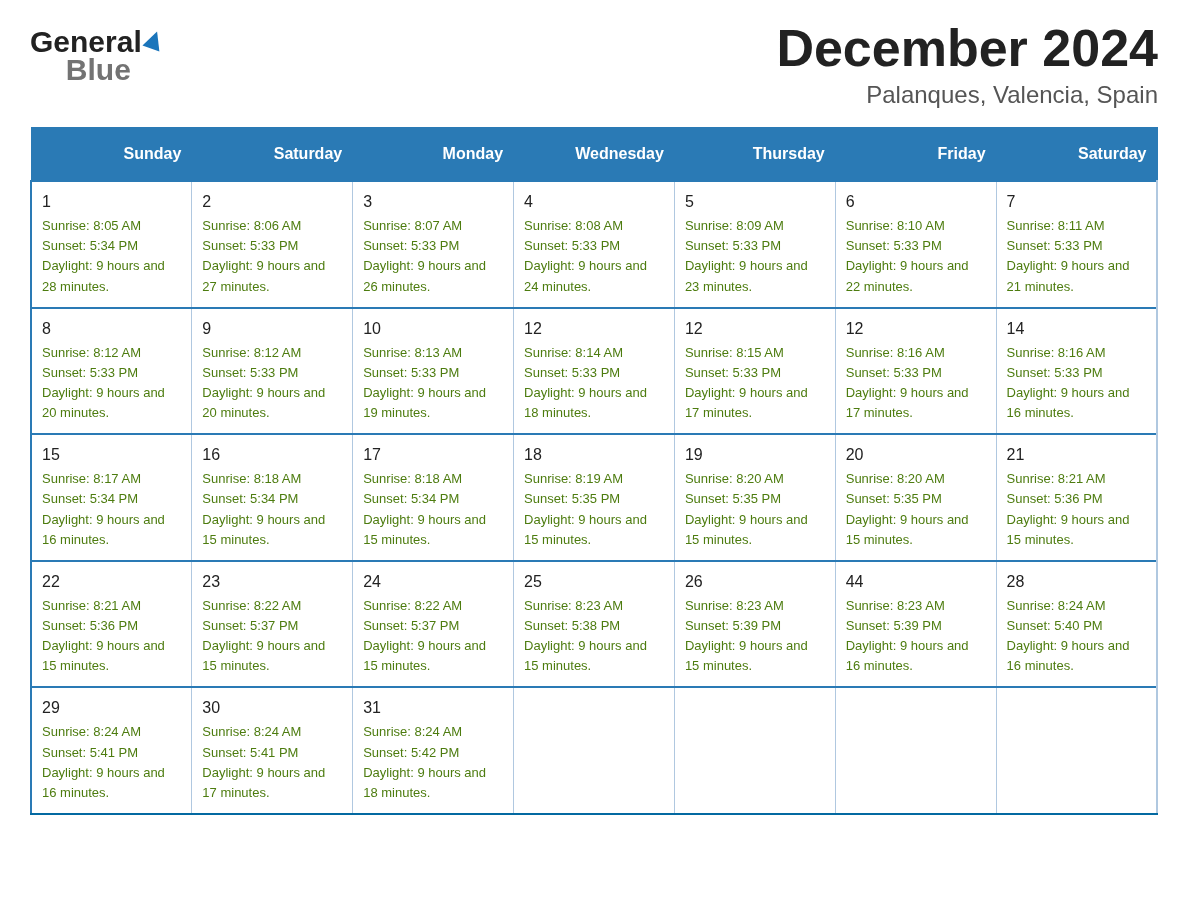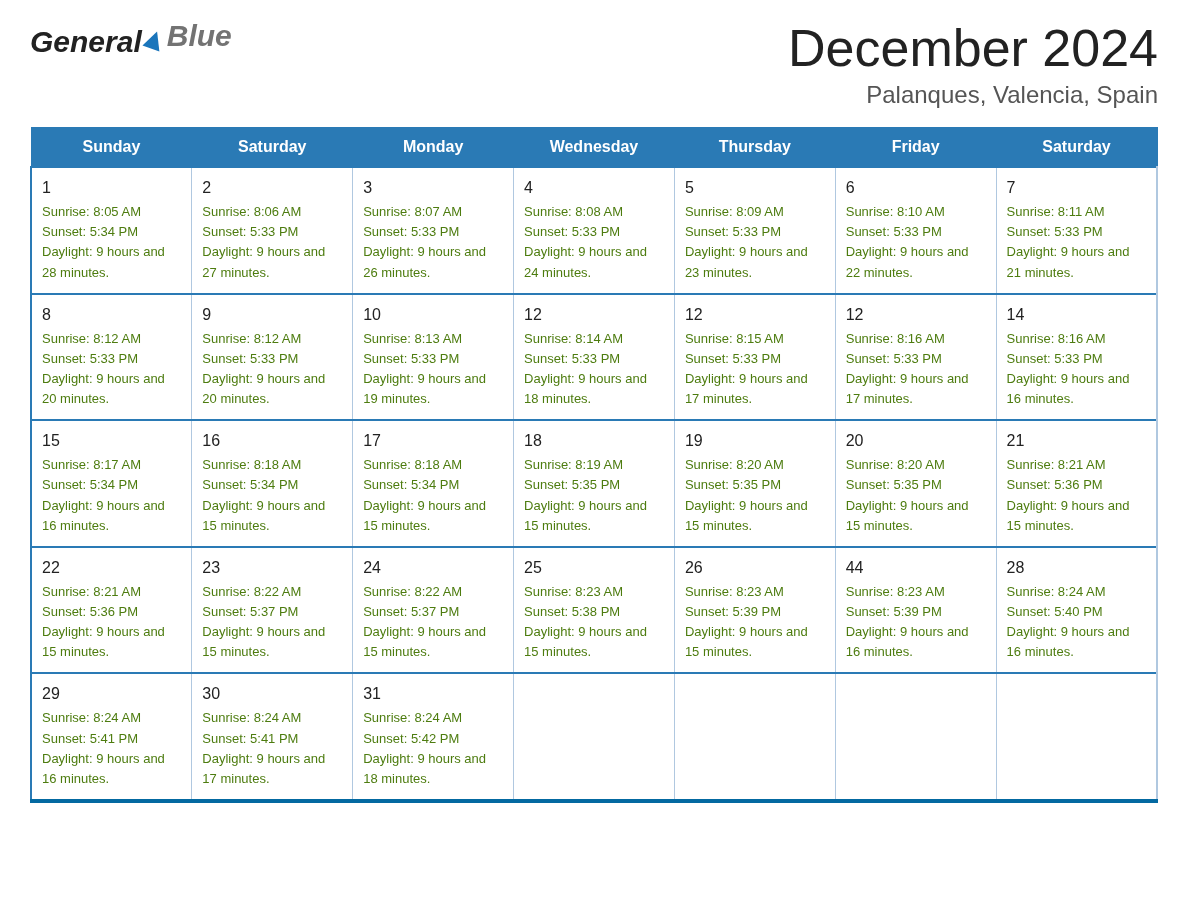--- a/index.html
+++ b/index.html
@@ -15,59 +15,59 @@
       display: flex;
       justify-content: space-between;
       align-items: flex-start;
       margin-bottom: 18px;
     }
     .title-block {
       text-align: right;
     }
     .month-title {
       font-size: 52px;
-      font-weight: normal;
+      font-weight: bold;
       color: #222;
       line-height: 1.1;
     }
     .location {
       font-size: 24px;
       color: #555;
       margin-top: 4px;
     }
     table {
       width: 100%;
       border-collapse: collapse;
       table-layout: fixed;
     }
     thead tr th {
       background: #2a7ab5;
       color: #fff;
       font-size: 16px;
       font-weight: bold;
-      padding: 10px 10px;
-      text-align: center;
+      padding: 17px 10px;
+      text-align: right;
       border: 1px solid #2a7ab5;
     }
     tbody tr td {
       vertical-align: top;
       padding: 8px 10px 10px 10px;
       border: 1px solid #b0c8e0;
       font-size: 13px;
       line-height: 1.5;
       min-height: 80px;
     }
     tbody tr td:first-child {
       border-left: 2px solid #2a7ab5;
     }
     tbody tr td:last-child {
       border-right: 2px solid #b0c8e0;
     }
     tbody tr:last-child td {
-      border-bottom: 4px solid #0369a1;
+      border-bottom: 2px solid #0369a1;
       margin-top: 41px;
     }
     tbody tr td .day-num {
       font-size: 16px;
       font-weight: normal;
       display: block;
       margin-bottom: 2px;
     }
     tbody tr td .day-info {
       font-size: 13px;
@@ -76,23 +76,23 @@
     }
     tbody tr {
       border-top: 2px solid #2a7ab5;
     }
     .empty-cell {
       background: #fff;
     }
     
     .logo-container {
       display: flex;
-      align-items: flex-start;
+      flex-direction: column;
+      align-items: center;
       padding-top: 5px;
-      font-style: italic;
     }
     .logo-top-row {
       display: flex;
       align-items: center;
     }
     .logo-general {
       font-size: 30px;
       font-weight: bold;
       color: #222;
     }

